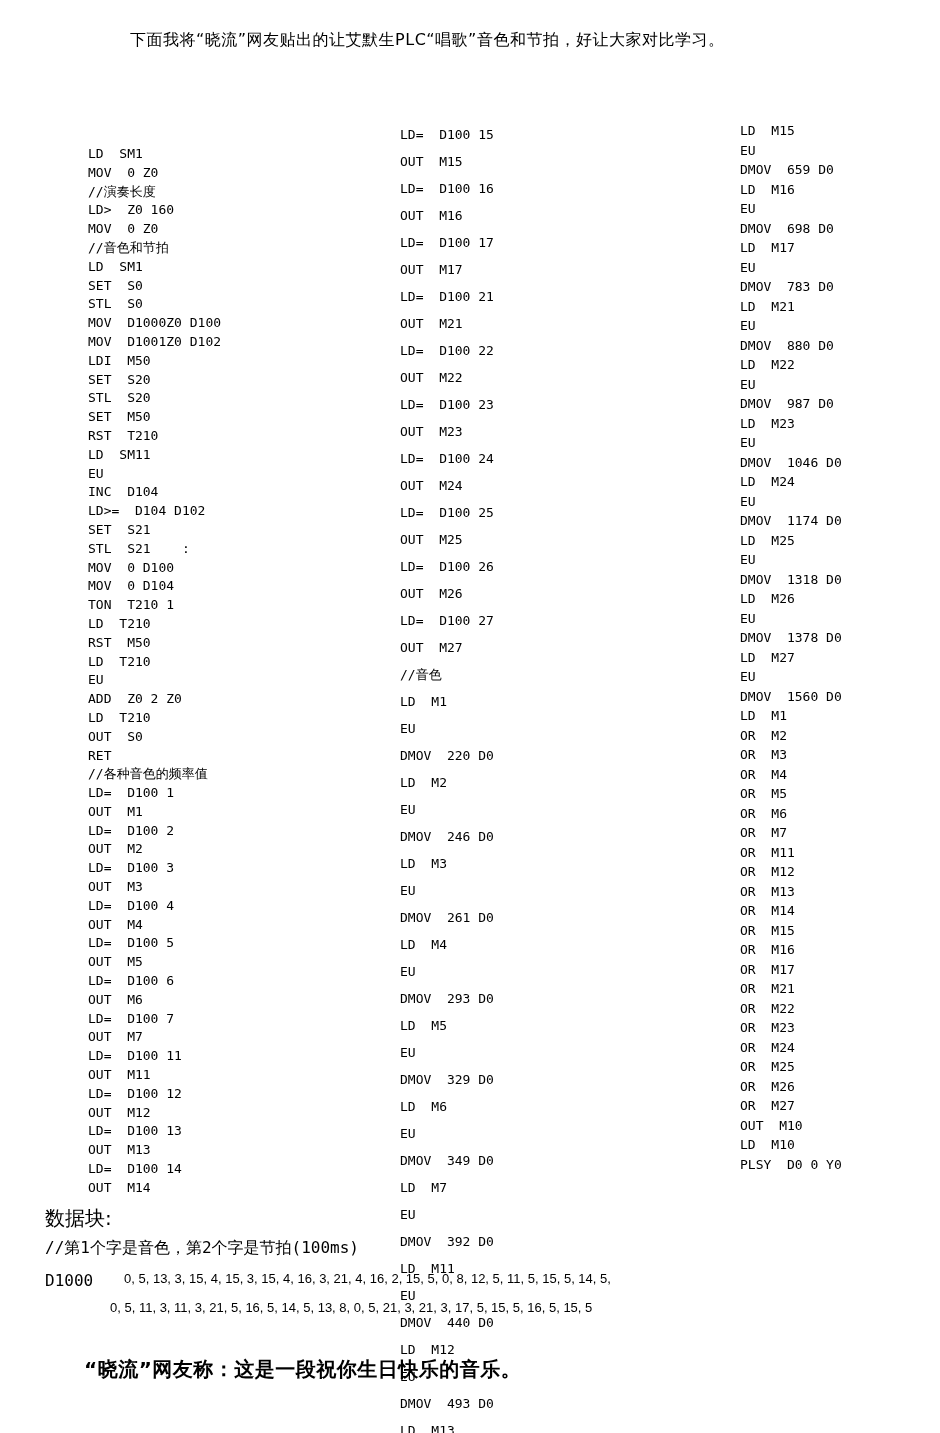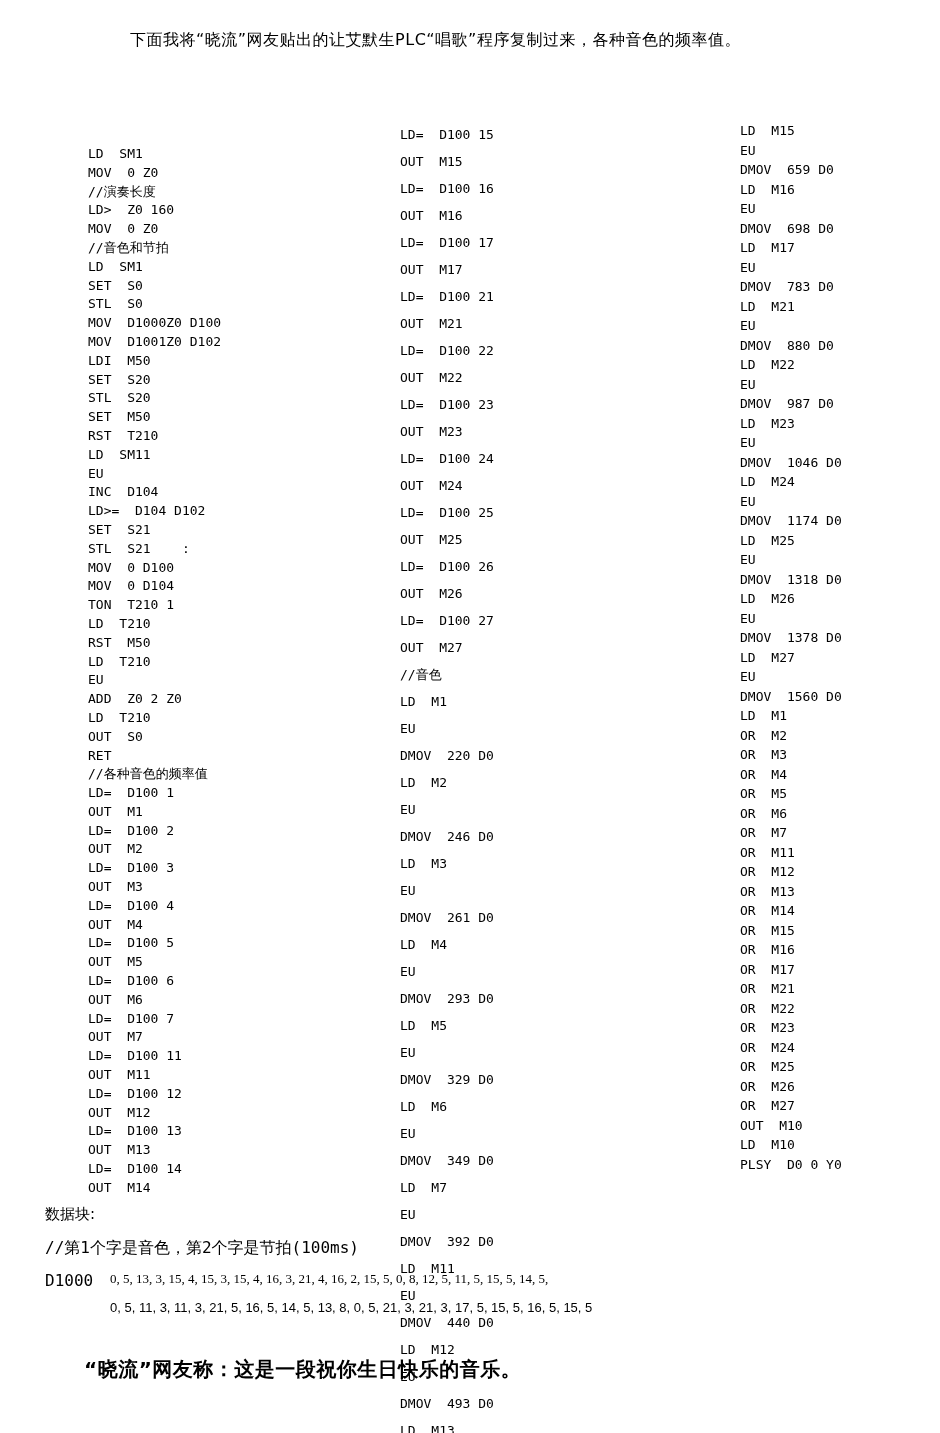--- a/index.html
+++ b/index.html
@@ -28,39 +28,39 @@
     white-space: pre;
     font-family: "DejaVu Sans Mono", monospace;
     font-size: 13px;
   }
   .code-col-1 { left: 88px;  line-height: 18.8px; margin-top: 24px; }
   .code-col-2 { left: 400px; line-height: 27px; }
   .code-col-3 { left: 712px; line-height: 19.5px; margin-left: 28px; }
   .db-heading {
     left: 45px;
     top: 1205px;
-    font-size: 15px;
+    font-size: 20px;
   }
   .db-comment {
     left: 45px;
     top: 1238px;
     font-size: 16px;
     font-family: "DejaVu Sans Mono", "DejaVu Sans", monospace, sans-serif;
   }
   .db-register {
     left: 45px;
     top: 1271px;
     font-family: "DejaVu Sans Mono", monospace;
     font-size: 16px;
   }
   .db-values-1 {
-    left: 110px;
+    left: 124px;
     top: 1271px;
     white-space: pre;
-    font-family: Liberation Serif, serif;
+    font-family: Liberation Sans, sans-serif;
     font-size: 13px;
     text-align: center;
   }
   .db-values-2 {
     left: 110px;
     top: 1300px;
     white-space: pre;
     font-family: Liberation Sans, sans-serif;
     font-size: 13px;
   }
@@ -69,21 +69,21 @@
     top: 1356px;
     font-size: 20px;
     letter-spacing: 0.5px;
     white-space: nowrap;
     font-weight: bold;
   }
 </style>
 </head>
 <body>
 
-<div class="abs title">下面我将“晓流”网友贴出的让艾默生PLC“唱歌”程序复制过来，各种音色的频率值。</div>
+<div class="abs title">下面我将“晓流”网友贴出的让艾默生PLC“唱歌”音色和节拍，好让大家对比学习。</div>
 
 <div class="abs code-col code-col-1">LD  SM1
 MOV  0 Z0
 //演奏长度
 LD&gt;  Z0 160
 MOV  0 Z0
 //音色和节拍
 LD  SM1
 SET  S0
 STL  S0

